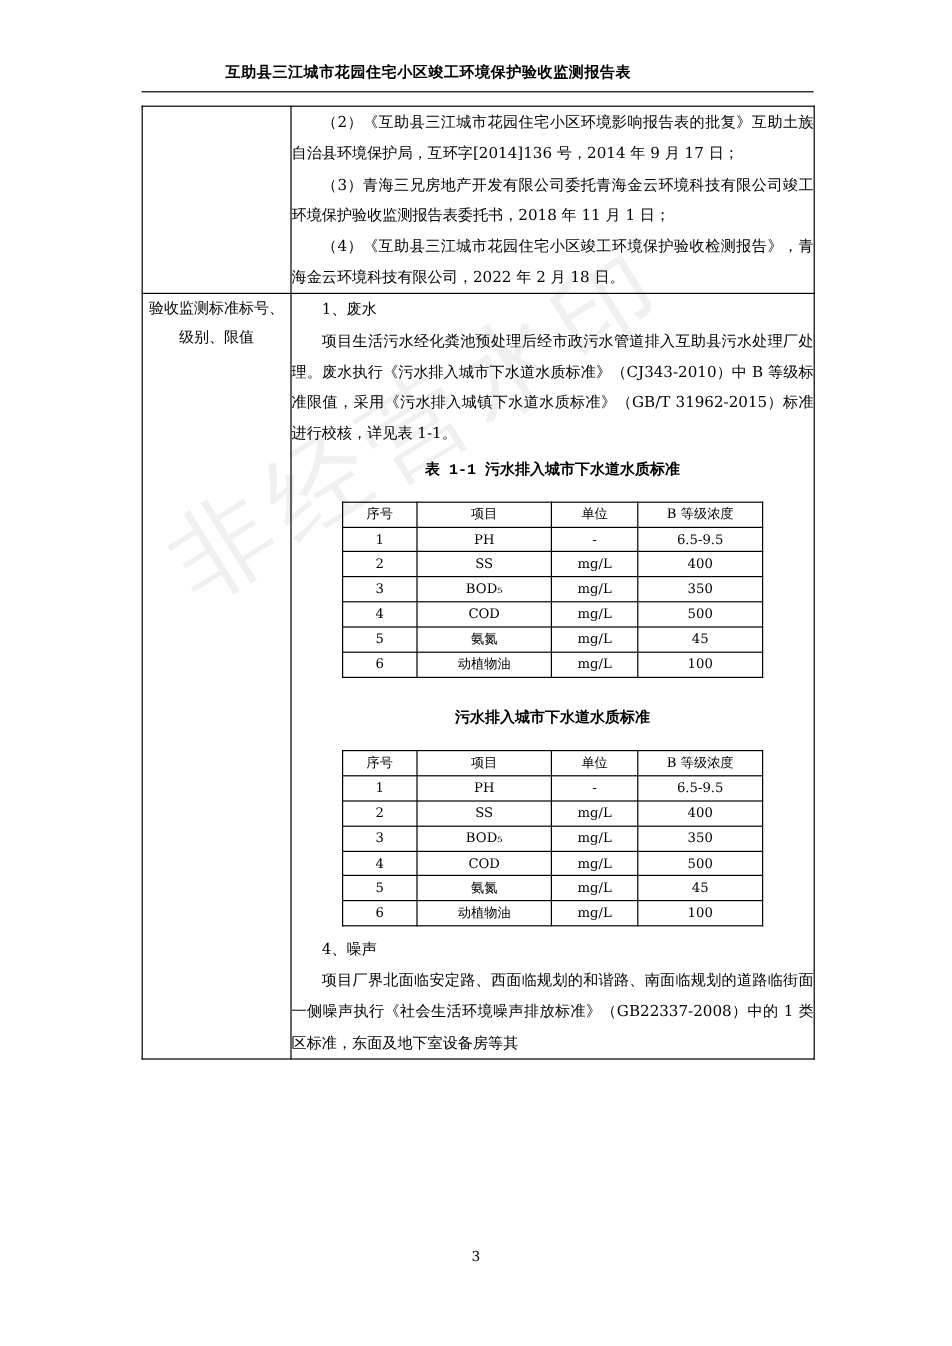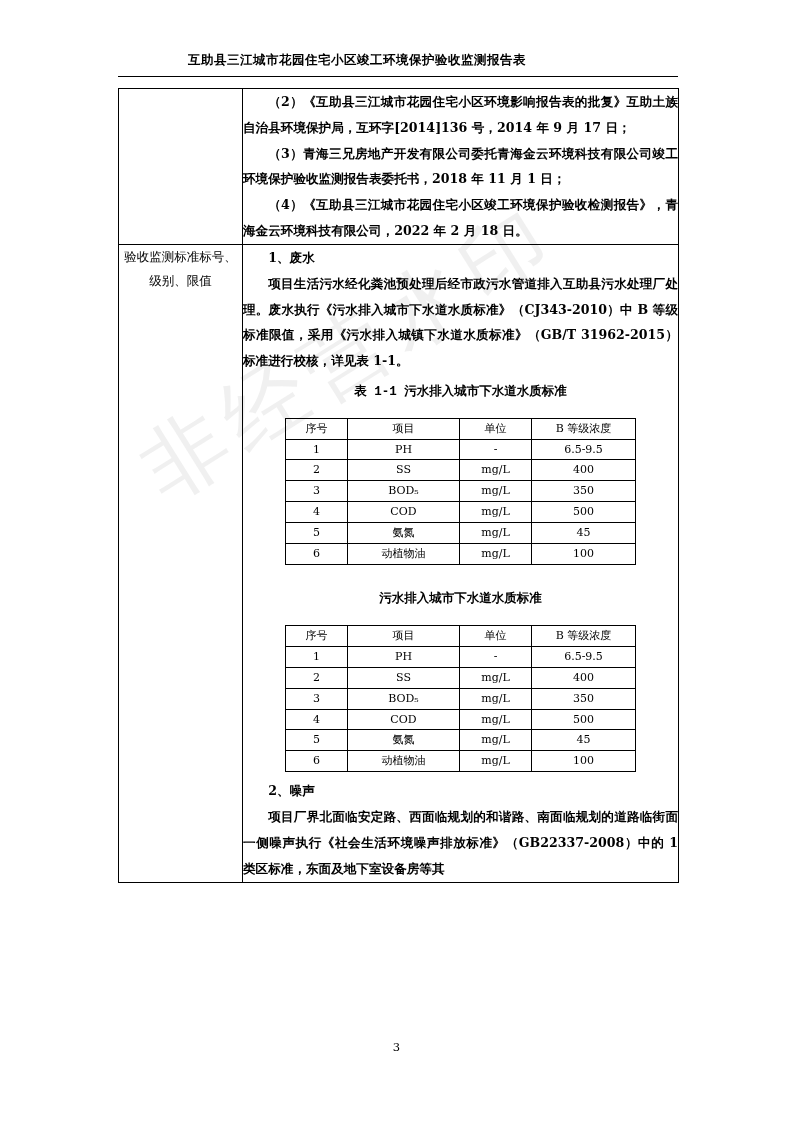--- a/index.html
+++ b/index.html
@@ -87,21 +87,20 @@
   .body-cell {
     padding: 9px 12px 10px 12px;
     font-size: 12.6px;
     line-height: 2.05;
     font-family: "DejaVu Serif", "Liberation Serif", serif;
   }
   .body-cell p {
     margin: 0;
     text-align: justify;
     text-justify: inter-ideograph;
-    font-weight: bold;
   }
   .indent2 { text-indent: 2em; }
 
   .tbl-title {
     text-align: center;
     font-weight: bold;
     font-size: 12.5px;
     margin: 6px 0 4px 0;
     font-family: Liberation Mono, monospace;
   }
@@ -277,21 +276,21 @@
               </tr>
               <tr>
                 <td class="num-cell">6</td>
                 <td>动植物油</td>
                 <td class="unit-cell">mg/L</td>
                 <td class="num-cell">100</td>
               </tr>
             </tbody>
           </table>
 
-          <p class="indent2">2、噪声</p>
+          <p class="indent2">4、噪声</p>
           <p class="indent2">项目厂界北面临安定路、西面临规划的和谐路、南面临规划的道路临街面一侧噪声执行《社会生活环境噪声排放标准》（GB22337-2008）中的 1 类区标准，东面及地下室设备房等其</p>
         </td>
       </tr>
     </tbody>
   </table>
 
   <div class="page-number">3</div>
 </div>
 
 </body></html>

